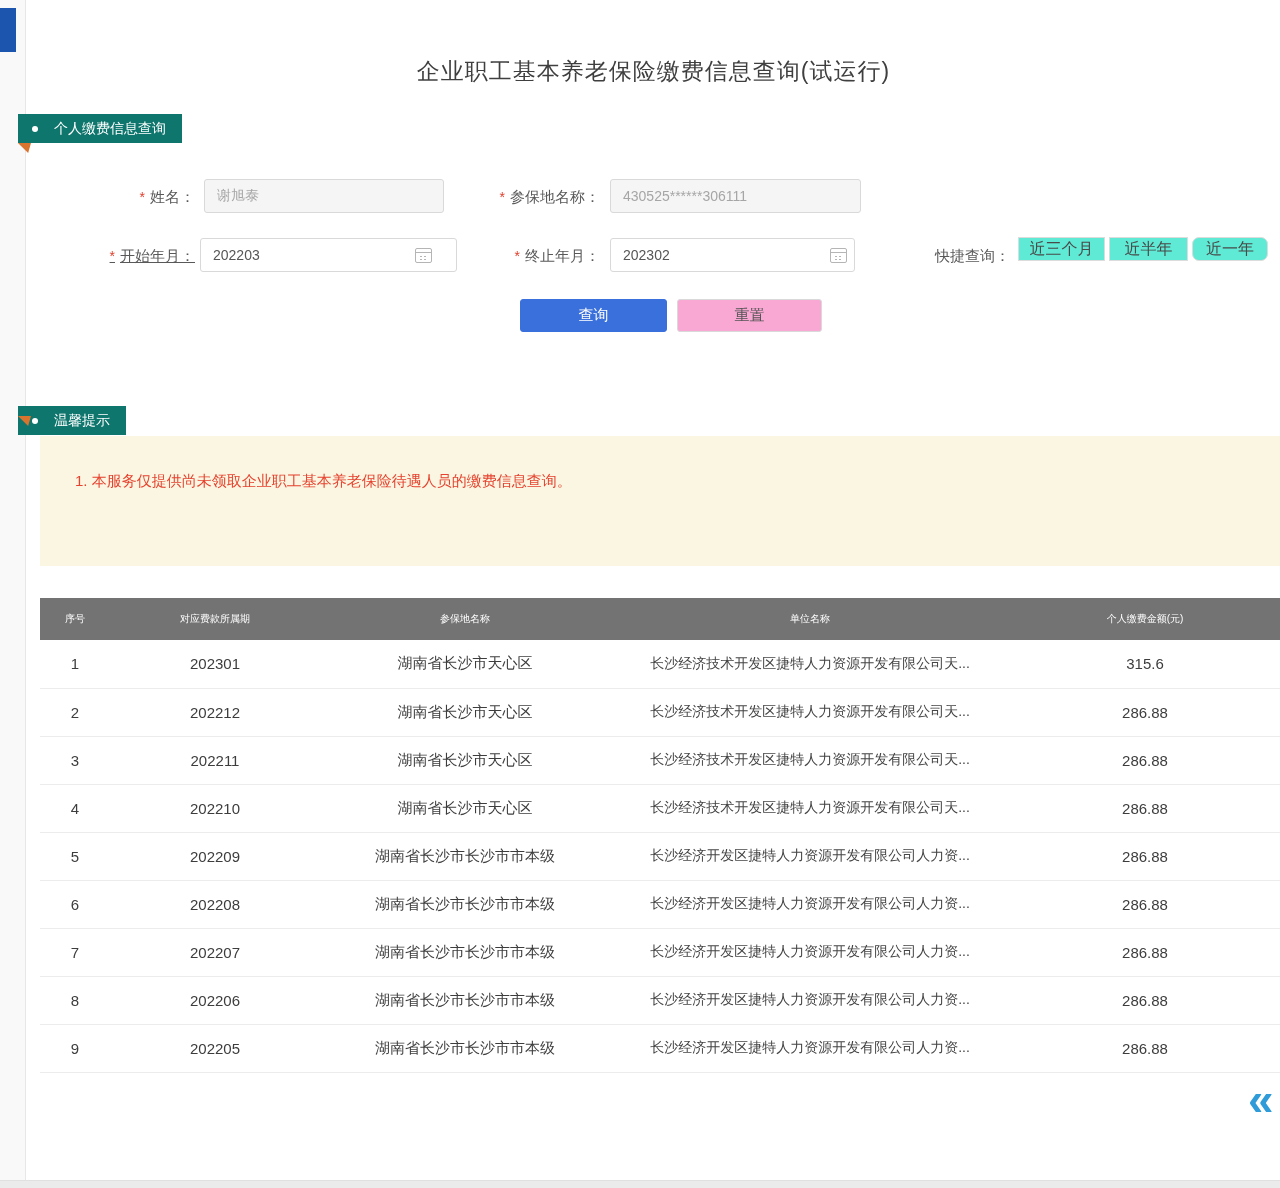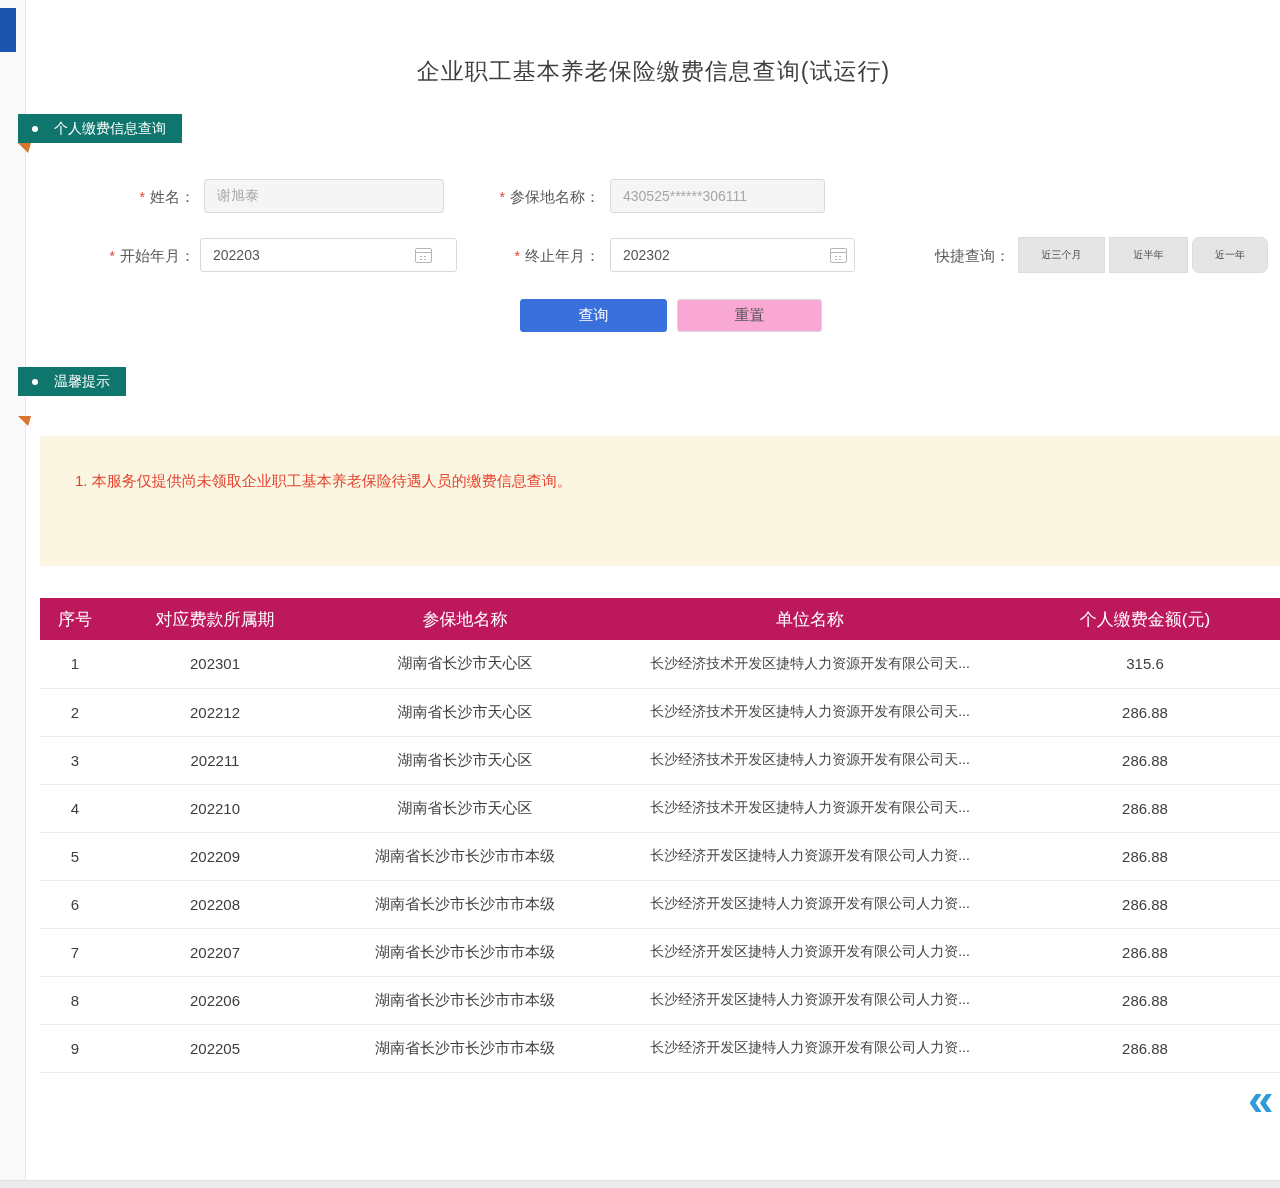--- a/index.html
+++ b/index.html
@@ -10,43 +10,43 @@
   .corner-block { position:absolute; left:0; top:8px; width:16px; height:44px; background:#1c55ae; }
   .bottom-strip { position:absolute; left:0; top:1180px; width:1280px; height:8px; background:#ebebeb; border-top:1px solid #e0e0e0; }
 
   .page-title { position:absolute; left:27px; top:56px; width:1253px; text-align:center; font-size:23px; color:#3f3f3f; letter-spacing:1px; }
 
   .ribbon { position:absolute; left:18px; height:29px; background:#0f766e; color:#fff; font-size:14px; display:flex; align-items:center; padding:0 16px 0 14px; }
   .ribbon .dot { width:6px; height:6px; border-radius:50%; background:#fff; margin-right:16px; }
   .ribbon-fold { position:absolute; left:18px; width:13px; height:10px; background:#d9742e; clip-path:polygon(0 0,100% 0,78% 100%); }
   .ribbon-query { top:114px; }
   .fold-query { top:143px; }
-  .ribbon-tips { top:367px; }
+  .ribbon-tips { top:406px; }
   .fold-tips { top:416px; }
 
   .form-label { position:absolute; font-size:15px; color:#595959; text-align:right; white-space:nowrap; }
   .req { color:#e0402e; margin-right:5px; font-size:14px; }
   .txt-input { position:absolute; height:34px; border:1px solid #d9d9d9; border-radius:3px; font-size:14px; padding:0 28px 0 12px; color:#565656; font-family:"Liberation Sans","DejaVu Sans",sans-serif; background:#fff; width:240px; }
   .txt-input.disabled { background:#f5f5f5; color:#a6a6a6; padding-right:12px; }
   .cal-icon { position:absolute; width:17px; height:15px; border:1px solid #b5b5b5; border-radius:2px; }
   .cal-icon::before { content:""; position:absolute; left:0; right:0; top:3px; height:1px; background:#b5b5b5; }
   .cal-icon::after { content:""; position:absolute; left:3px; right:3px; top:6px; bottom:2px;
      background-image:radial-gradient(#b5b5b5 0.8px, transparent 1px); background-size:4px 3px; }
 
-  .quick-btn { position:absolute; height:36px; top:237px; background:#e5e5e5; border:1px solid #dcdcdc; font-size:10px; color:#4a4a4a; display:flex; align-items:center; justify-content:center; cursor:pointer; }
+  .quick-btn { position:absolute; height:24px; top:237px; background:#5eead4; border:1px solid #dcdcdc; font-size:16px; color:#4a4a4a; display:flex; align-items:center; justify-content:center; cursor:pointer; }
 
   .btn { position:absolute; height:33px; font-size:15px; border-radius:3px; display:flex; align-items:center; justify-content:center; cursor:pointer; }
   .btn-primary { background:#3a70db; color:#fff; border:1px solid #3a70db; }
   .btn-plain { background:#f9a8d4; color:#555; border:1px solid #d9d9d9; }
 
   .notice-box { position:absolute; left:40px; top:436px; width:1240px; height:130px; background:#fbf6e1; padding:32px 20px 0 35px; }
   .notice-line { font-size:15px; color:#e5432f; line-height:26px; }
 
   .pay-table { position:absolute; left:40px; top:598px; width:1240px; border-collapse:collapse; table-layout:fixed; }
-  .pay-table th { background:#be185d; color:#fff; font-weight:normal; font-size:17px; height:42px; text-align:center; }
+  .pay-table th { background:#737373; color:#fff; font-weight:normal; font-size:10px; height:42px; text-align:center; }
   .pay-table td { height:48px; text-align:center; font-size:15px; color:#3d3d3d; border-bottom:1px solid #ececec; overflow:hidden; white-space:nowrap; }
   .pay-table td.col3 { font-size:14px; color:#454545; }
   .pay-table col.c0 { width:70px; } .pay-table col.c1 { width:210px; }
   .pay-table col.c2 { width:290px; } .pay-table col.c3 { width:400px; }
   .pay-table col.c4 { width:270px; }
 
   .chevron { position:absolute; left:1248px; top:1076px; font-size:46px; font-weight:bold; color:#2f9bd9; cursor:pointer; line-height:1; }
 </style>
 </head>
 <body>
@@ -63,23 +63,23 @@
 </div>
 <div class="ribbon-fold fold-query"></div>
 
 <div class="form-label" style="left:80px; top:188px; width:115px;">
   <span class="req">*</span><span>姓名：</span>
 </div>
 <input class="txt-input disabled" style="left: 204px; top: 179px; width: 240px;" disabled="" value="谢旭泰">
 <div class="form-label" style="left:455px; top:188px; width:145px;">
   <span class="req">*</span><span>参保地名称：</span>
 </div>
-<input class="txt-input disabled" style="left: 610px; top: 179px; width: 215px;" disabled="" value="430525******306111">
+<input class="txt-input disabled" style="left: 610px; top: 179px; width: 251px;" disabled="" value="430525******306111">
 
-<div class="form-label" style="left:80px; top:247px; width:115px;">
+<div class="form-label" style="left:80px; top:247px; width:115px;text-decoration:underline;">
   <span class="req">*</span><span>开始年月：</span>
 </div>
 <input class="txt-input" style="left: 200px; top: 238px; width: 257px;" value="202203">
 <span class="cal-icon" style="left:415px; top:248px;"></span>
 
 <div class="form-label" style="left:455px; top:247px; width:145px;">
   <span class="req">*</span><span>终止年月：</span>
 </div>
 <input class="txt-input" style="left: 610px; top: 238px; width: 245px;" value="202302">
 <span class="cal-icon" style="left:830px; top:248px;"></span>

